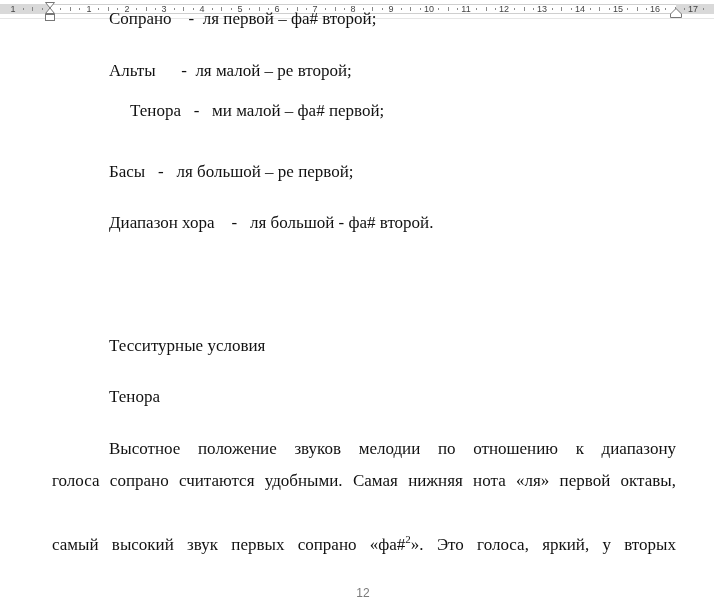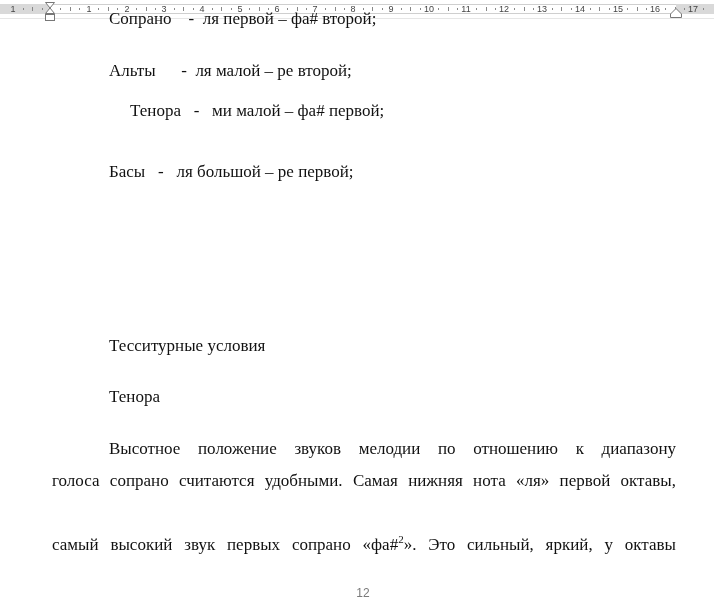--- a/index.html
+++ b/index.html
@@ -115,24 +115,25 @@
   <svg class="right-marker" viewBox="0 0 12 10">
     <polygon points="6,0.5 11.5,6 11.5,9.5 0.5,9.5 0.5,6" fill="#fff" stroke="#777" stroke-width="1"></polygon>
   </svg>
 </div>
 
 <div class="page">
   <div class="line" style="left:109px; top:42px;">Альты      -  ля малой – ре второй;</div>
   <div class="line" style="left:109px; top:-10px;">Сопрано    -  ля первой – фа# второй;</div>
   <div class="line" style="left:109px; top:82px;margin-left:21px;">Тенора   -   ми малой – фа# первой;</div>
   <div class="line" style="left:109px; top:143px;">Басы   -   ля большой – ре первой;</div>
+  <div class="line" style="left:109px; top:194px;">Диапазон хора    -   ля большой - фа# второй.</div>
 
   <div class="line bold" style="left:109px; top:317px;">Тесситурные условия</div>
   <div class="line" style="left:109px; top:368px;">Тенора</div>
 
   <div class="just" style="left:109px; width:567px; top:420px;">Высотное положение звуков мелодии по отношению к диапазону</div>
   <div class="just" style="top:452px;">голоса сопрано считаются удобными. Самая нижняя нота «ля» первой октавы,</div>
   <div class="just" style="top:516px; text-align-last:justify;">
-    <span>самый высокий звук первых сопрано «фа#</span><sup>2</sup><span>». Это сильный, яркий, у октавы</span>
+    <span>самый высокий звук первых сопрано «фа#</span><sup>2</sup><span>». Это голоса, яркий, у вторых</span>
   </div>
 </div>
 
 <div class="page-number">12</div>
 
 </body></html>

